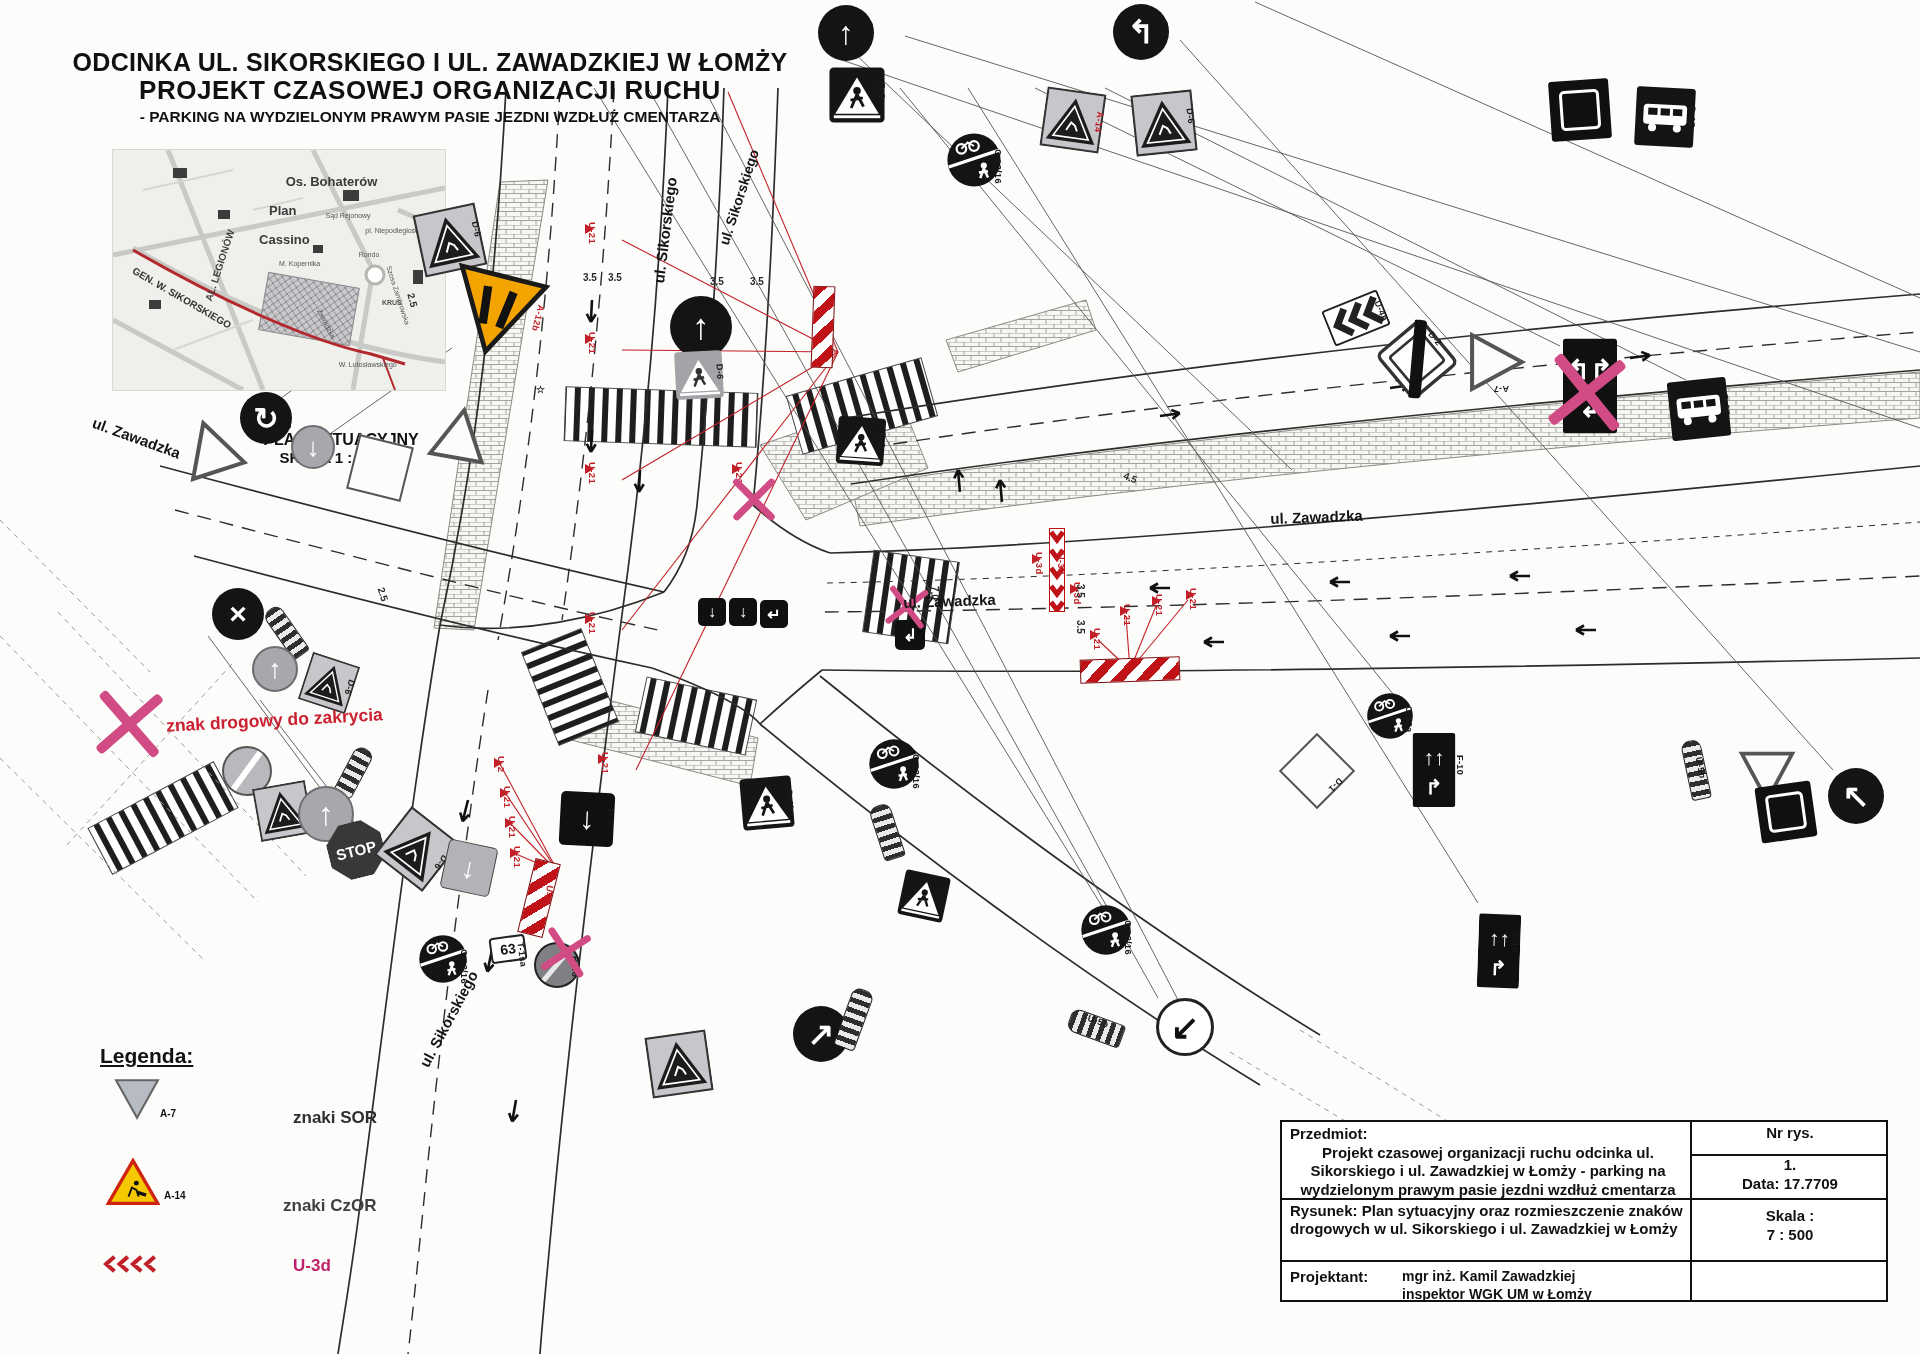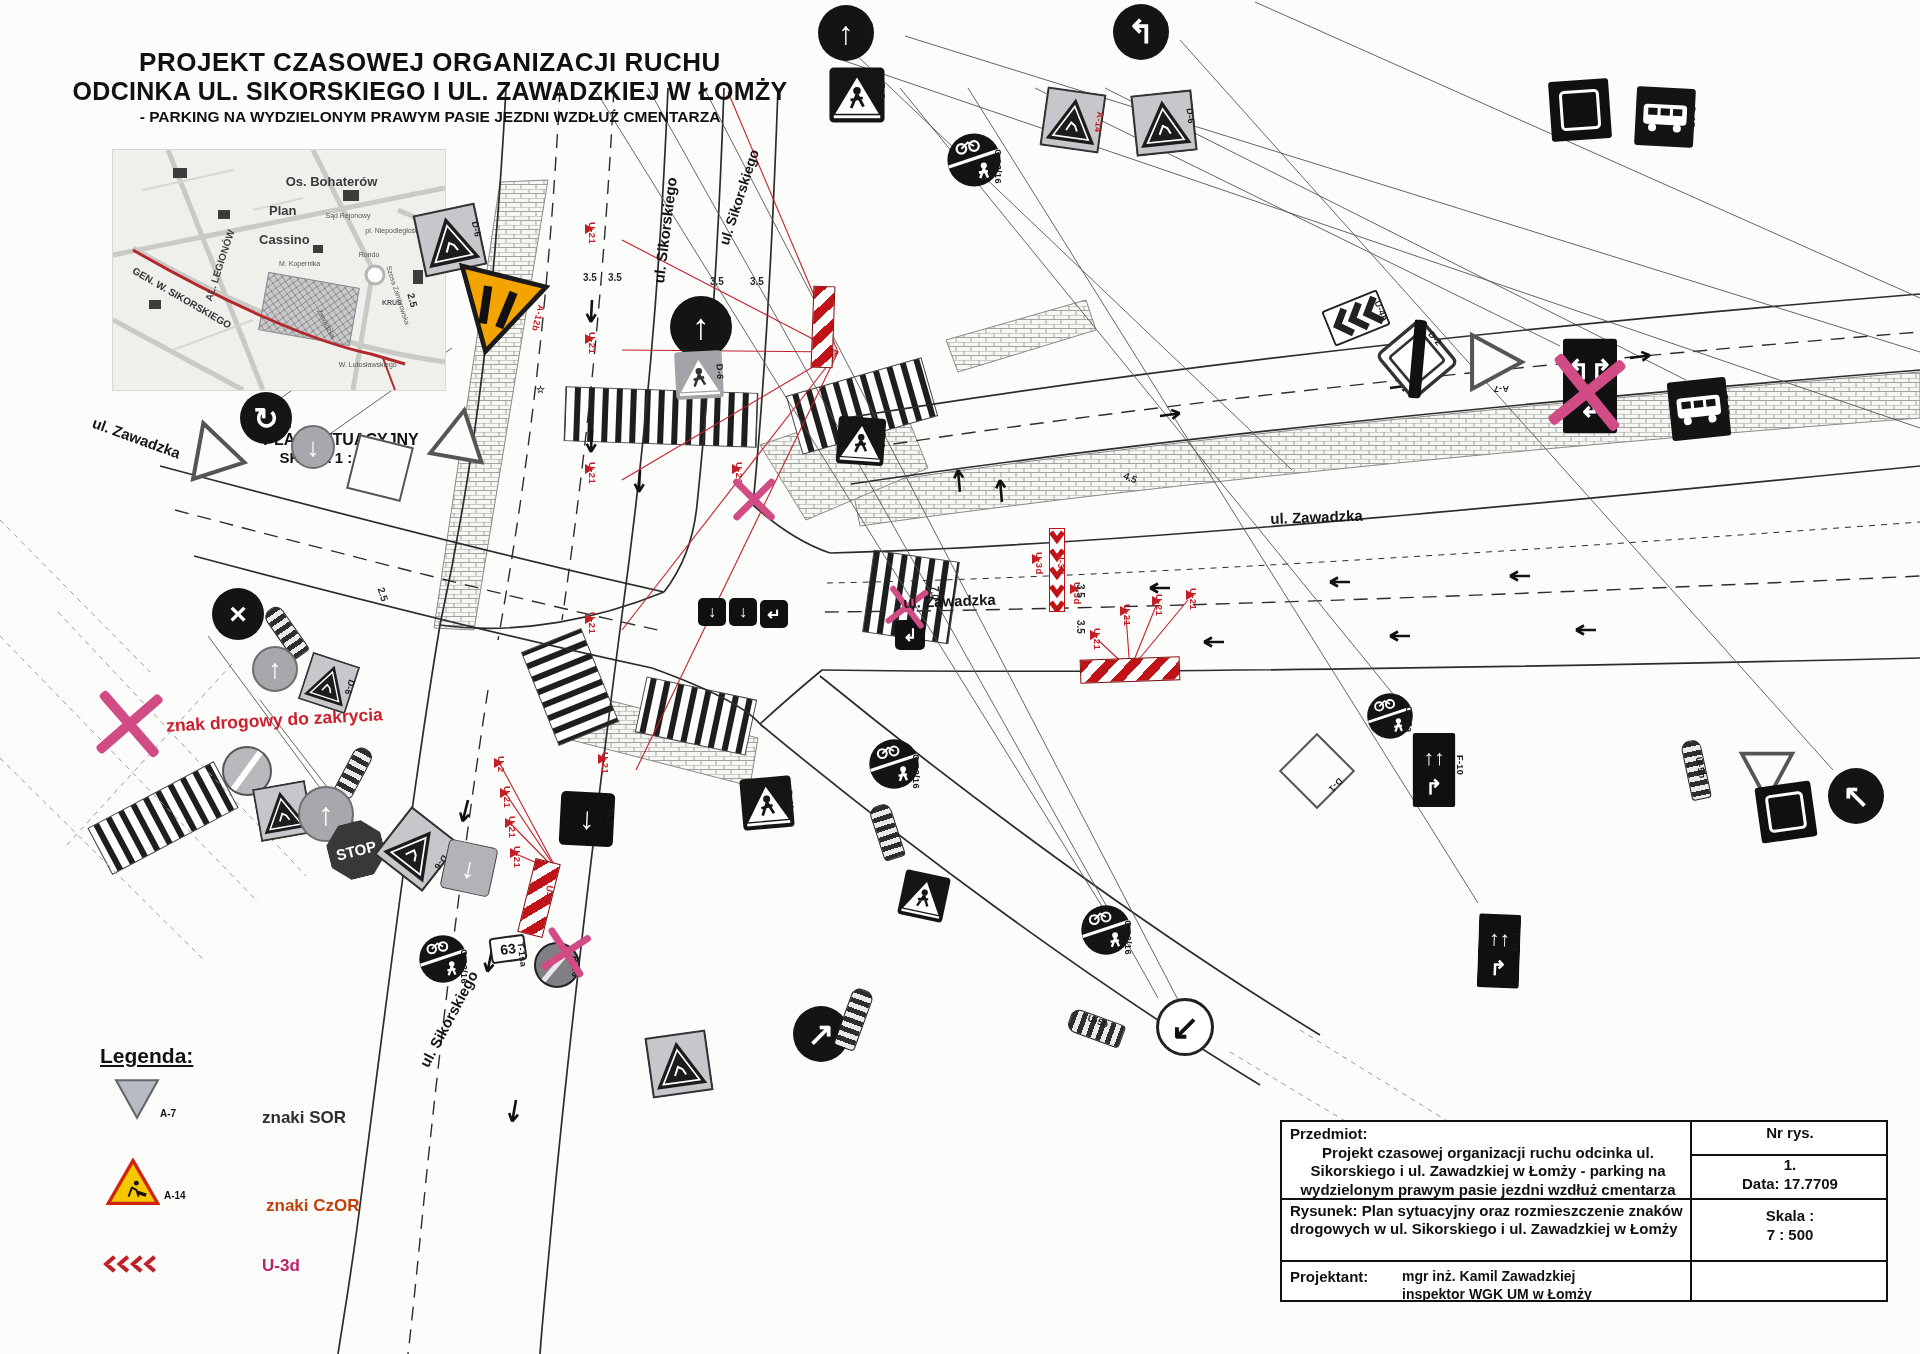--- a/index.html
+++ b/index.html
@@ -54,21 +54,21 @@
   .u21m{display:flex;align-items:flex-start;gap:1px;}
   .u21a{width:0;height:0;border-left:9px solid #c22028;border-top:5px solid transparent;border-bottom:5px solid transparent;margin-top:2px;}
   .u21t{color:#c22028;font-size:9.5px;font-weight:bold;letter-spacing:.4px;transform:rotate(90deg);transform-origin:left top;margin-left:3px;white-space:nowrap;}
   
   .stlbl{position:absolute;font-weight:bold;color:#151515;white-space:nowrap;transform-origin:left top;}
   .dim{position:absolute;font-size:10px;color:#2a2a2a;font-weight:bold;transform-origin:left top;white-space:nowrap;}
   #cover-note{position:absolute;left:166px;top:710px;font-size:17.5px;font-weight:bold;color:#cb2030;transform:rotate(-3deg);}
   
   #legend-heading{position:absolute;left:100px;top:1044px;font-size:21px;font-weight:bold;text-decoration:underline;}
   .lg-code{position:absolute;font-size:10px;font-weight:bold;}
-  .lg-label{position:absolute;font-size:17px;font-weight:bold;}
+  .lg-label{position:absolute;font-size:17px;font-weight:bold;margin-left:31px;}
   
   #tblock{position:absolute;left:1280px;top:1120px;width:608px;height:182px;border:2px solid #111;background:#fff;box-sizing:border-box;}
   #tblock .vline{position:absolute;left:408px;top:0;bottom:0;width:2px;background:#111;}
   #tblock .hl{position:absolute;height:2px;background:#111;}
   #tblock .cell{position:absolute;font-weight:bold;}
   #tb-przedmiot-label{left:8px;top:3px;font-size:15px;}
   #tb-przedmiot-text{left:10px;top:22px;width:392px;font-size:15px;text-align:center;line-height:1.22;}
   #tb-rysunek{left:8px;top:80px;width:394px;font-size:15px;line-height:1.22;}
   #tb-projektant-label{left:8px;top:146px;font-size:15px;}
   #tb-projektant-names{left:120px;top:146px;width:280px;font-size:14px;line-height:1.25;}
@@ -207,22 +207,22 @@
       <path d="M1130,670 L1156,606"></path>
         <path d="M1130,670 L1188,600"></path>
       <path d="M558,872 L500,764"></path>
         <path d="M558,872 L506,794"></path>
       <path d="M558,872 L511,824"></path>
         <path d="M558,872 L516,854"></path>
     </g>
   </svg>
 
   <div id="title-box">
+    <div id="title-l2">ODCINKA UL. SIKORSKIEGO I UL. ZAWADZKIEJ W ŁOMŻY</div>
     <div id="title-l1">PROJEKT CZASOWEJ ORGANIZACJI RUCHU</div>
-    <div id="title-l2">ODCINKA UL. SIKORSKIEGO I UL. ZAWADZKIEJ W ŁOMŻY</div>
     <div id="title-l3">- PARKING NA WYDZIELONYM PRAWYM PASIE JEZDNI WZDŁUŻ CMENTARZA</div>
   </div>
 
   <div id="inset">
     <svg width="332" height="240" viewBox="0 0 332 240">
       <rect width="332" height="240" fill="#efefec"></rect>
       <g stroke="#c9c9c5" stroke-width="5" fill="none">
         <path d="M55,0 L150,240"></path>
           <path d="M0,105 L332,38"></path>
         <path d="M20,98 C110,150 210,195 332,212"></path>
@@ -823,21 +823,21 @@
 
   <div class="abs" style="left:106px;top:1158px;width:54px;height:48px">
     <svg viewBox="0 0 48 42" width="54" height="48">
         <polygon points="24,2 46,40 2,40" fill="#f6c800" stroke="#cf2410" stroke-width="3"></polygon>
     <path d="M20,34 l3,-8 l4,2 l2,6" fill="none" stroke="#111" stroke-width="1.6"></path>
     <circle cx="27" cy="22" r="2.2" fill="#111"></circle>
     <rect x="28" y="30" width="8" height="3" fill="#111" transform="rotate(18 32 31)"></rect>
       </svg>
   </div>
   <div class="lg-code" style="left:164px;top:1190px">A-14</div>
-  <div class="lg-label" id="lg-lbl-1" style="left: 266px; top: 1196px; color: #c2410c;">znaki CzOR</div>
+  <div class="lg-label" id="lg-lbl-1" style="left: 252px; top: 1196px; color: #404040;">znaki CzOR</div>
 
   <div class="abs" style="left:100px;top:1254px;width:66px;height:20px">
     <svg viewBox="0 0 64 18" width="66" height="20">
       <path d="M14,2 L6,9 L14,16 M27,2 L19,9 L27,16 M40,2 L32,9 L40,16 M53,2 L45,9 L53,16" stroke="#c22028" stroke-width="4" fill="none"></path>
     </svg>
   </div>
   <div class="lg-label" id="lg-lbl-2" style="left: 262px; top: 1256px; color: rgb(191, 32, 105);">U-3d</div>
 
   <div id="tblock">
     <div class="vline"></div>

